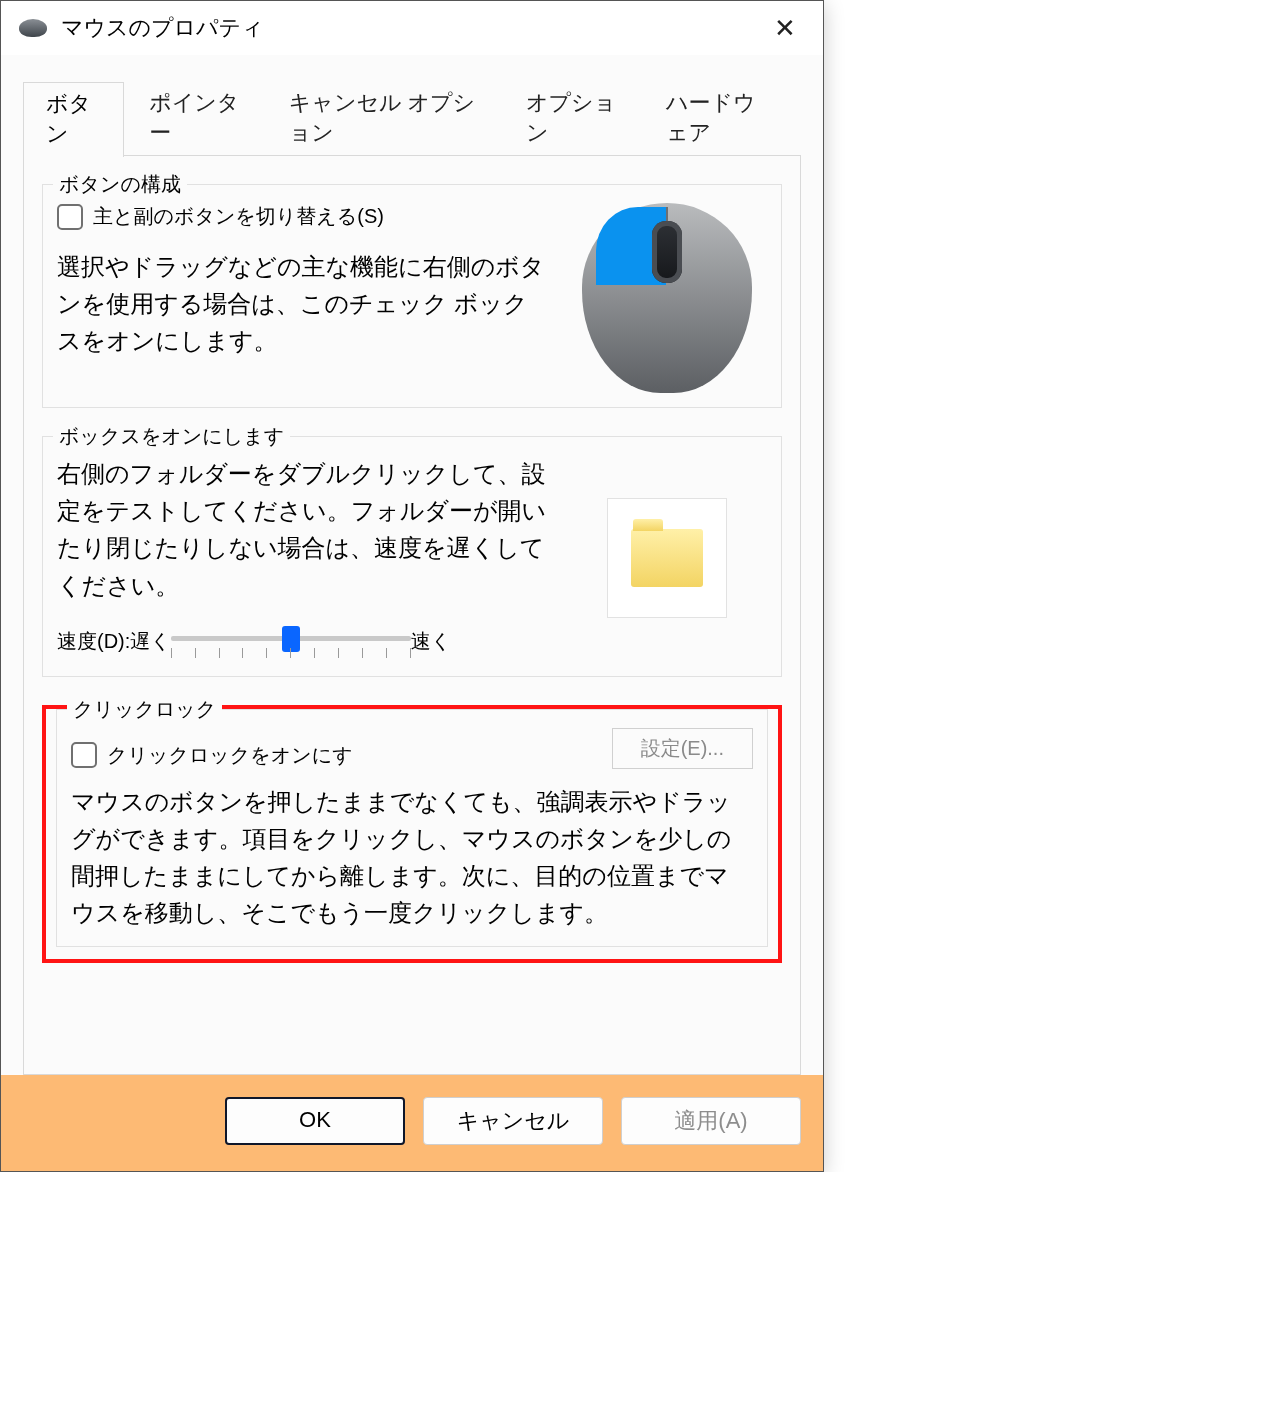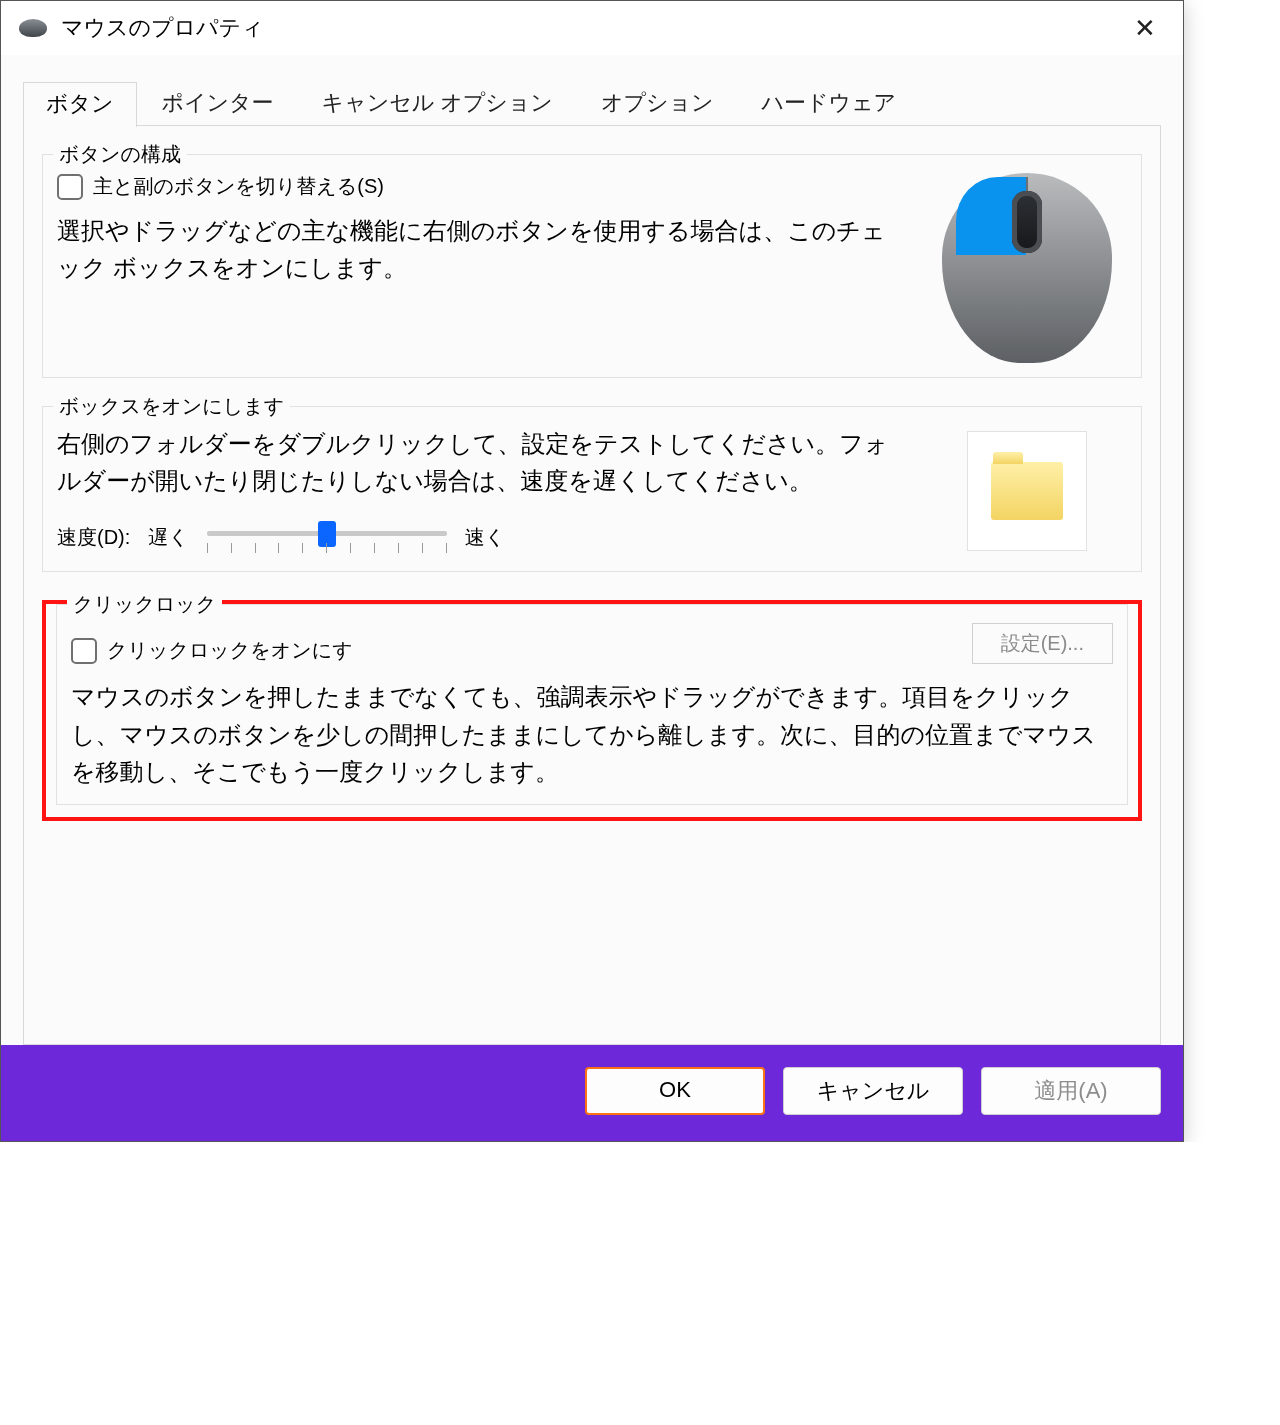--- a/index.html
+++ b/index.html
@@ -4,23 +4,23 @@
 <style>
   * { box-sizing: border-box; }
   body {
     margin: 0;
     font-family: "Yu Gothic UI", "Meiryo", sans-serif;
     font-size: 20px;
     background: #ffffff;
     color: #000;
   }
   .window {
-    width: 1184px;
+    width: 824px;
     border: 1px solid #555;
-    background: #6d28d9;
+    background: #fdba74;
     box-shadow: 0 4px 20px rgba(0,0,0,.2);
     margin: 0;
   }
   .titlebar {
     display: flex;
     align-items: center;
     height: 54px;
     padding: 0 18px;
     background: #fff;
   }
@@ -100,21 +100,21 @@
   .group-right {
     width: 200px;
     display: flex;
     align-items: center;
     justify-content: center;
   }
   .check-row {
     display: flex;
     align-items: center;
     gap: 10px;
-    margin-bottom: 12px;
+    margin-bottom: 18px;
   }
   .chk {
     width: 26px;
     height: 26px;
     border: 2px solid #707070;
     border-radius: 5px;
     background: #fff;
   }
   .desc {
     font-size: 24px;
@@ -134,21 +134,20 @@
   .mouse-left-btn { position:absolute; left:14px; top:4px; width:70px; height:78px;
     background:#0a92ef; border-radius: 60% 0 0 0 / 56% 0 0 0; }
   .mouse-wheel {
     position:absolute; left:50%; top:18px; width:30px; height:62px; transform:translateX(-50%);
     background: linear-gradient(#2e3136,#15171a); border-radius: 14px;
     box-shadow: inset 0 0 0 5px #4a4d52;
   }
   .speed-row {
     display:flex;
     align-items:center;
-    gap: 18px;
     margin-top: 18px;
   }
   .slider-wrap { position:relative; width: 240px; height: 40px; }
   .slider-track { position:absolute; left:0; right:0; top:14px; height:5px; background:#c9c9c9; border-radius:2px; }
   .slider-thumb { position:absolute; top:4px; left: 50%; width:18px; height:26px; background:#0a66ff; border-radius:3px; transform:translateX(-50%); }
   .slider-ticks { position:absolute; left:0; right:0; top:26px; display:flex; justify-content:space-between; }
   .slider-ticks span{ width:1px; height:10px; background:#9a9a9a; }
   .folder-box {
     width: 120px; height: 120px;
     border: 1px solid #e2e2e2;
@@ -187,21 +186,21 @@
   }
   .btn {
     min-width: 180px;
     padding: 8px 22px;
     font-size: 22px;
     background:#fdfdfd;
     border:1px solid #cfcfcf;
     border-radius:4px;
     text-align:center;
   }
-  .btn.primary { border:2px solid #f97316; }
+  .btn.primary { border:2px solid #0f172a; }
   .btn.disabled { color:#8d8d8d; }
 </style>
 </head>
 <body>
 
 <div class="window">
   <div class="titlebar">
     <div class="title-icon"></div>
     <div class="titlebar-title">マウスのプロパティ</div>
     <div class="close-x">✕</div>

